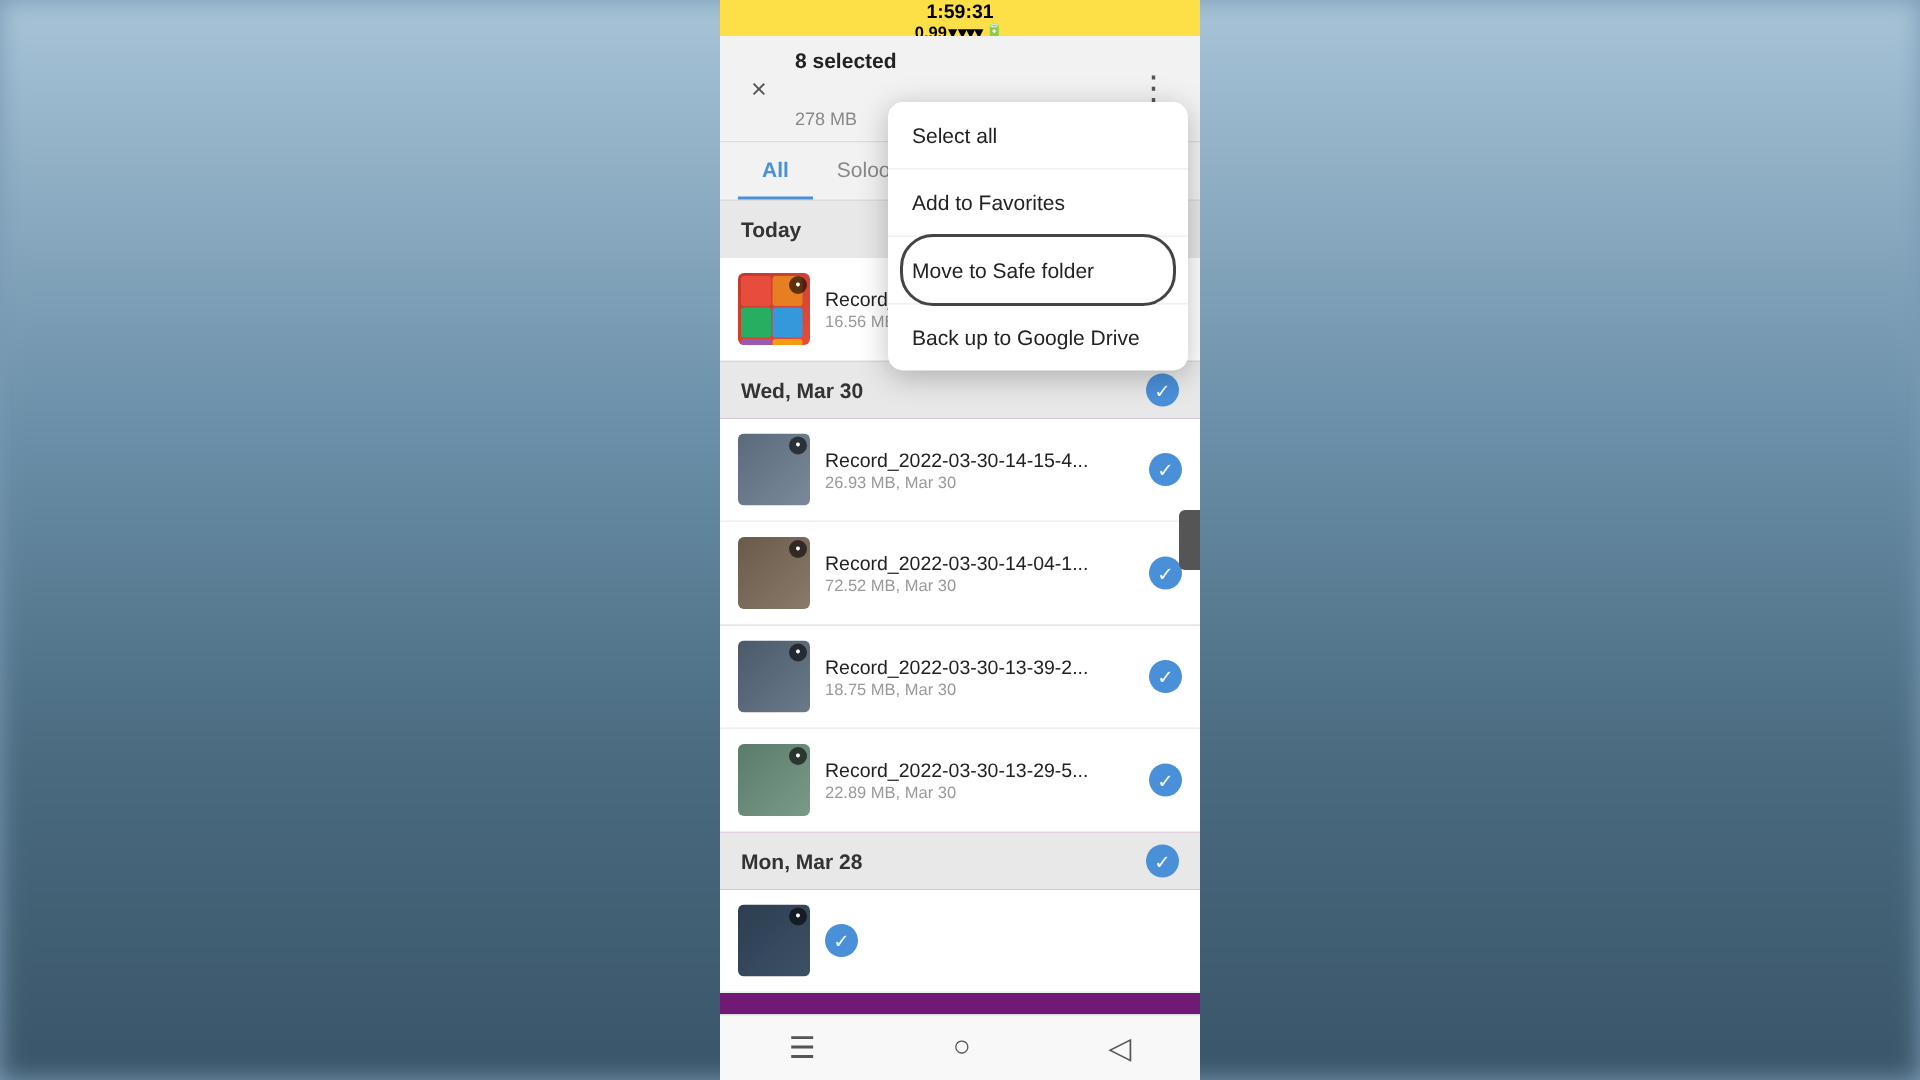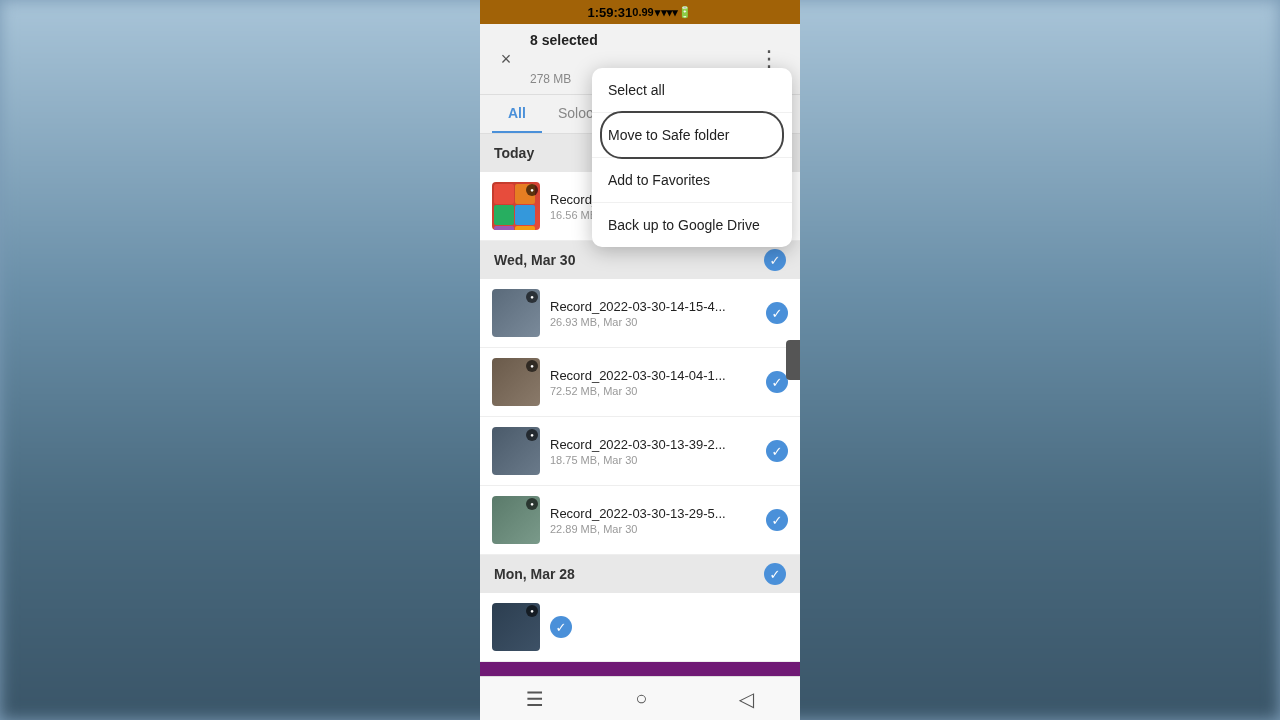--- a/index.html
+++ b/index.html
@@ -31,28 +31,29 @@
       height: 720px;
       background: #f2f2f2;
       z-index: 10;
       overflow: hidden;
       display: flex;
       flex-direction: column;
     }
 
     
     .status-bar {
-      background: #a16207;
+      background: #fde047;
       height: 24px;
       display: flex;
       align-items: center;
-      justify-content: center;
+      justify-content: space-between;
       padding: 0 16px;
       font-size: 12px;
       font-weight: 600;
+      flex-direction: column;
     }
 
     .status-time {
       font-size: 13px;
       font-weight: 700;
     }
 
     .status-icons {
       display: flex;
       align-items: center;
@@ -469,20 +470,20 @@
   </div>
 
   <div class="bottom-nav">
     <span class="nav-icon">☰</span>
     <span class="nav-icon">○</span>
     <span class="nav-icon">◁</span>
   </div>
 
   <div class="dropdown-menu">
     <div class="dropdown-item">Select all</div>
+    <div class="dropdown-item">Add to Favorites</div>
     <div class="dropdown-item move-safe-oval">Move to Safe folder</div>
-    <div class="dropdown-item">Add to Favorites</div>
     <div class="dropdown-item">Back up to Google Drive</div>
   </div>
 
   <div class="side-btn"></div>
 
 </div>
 
 </body></html>

